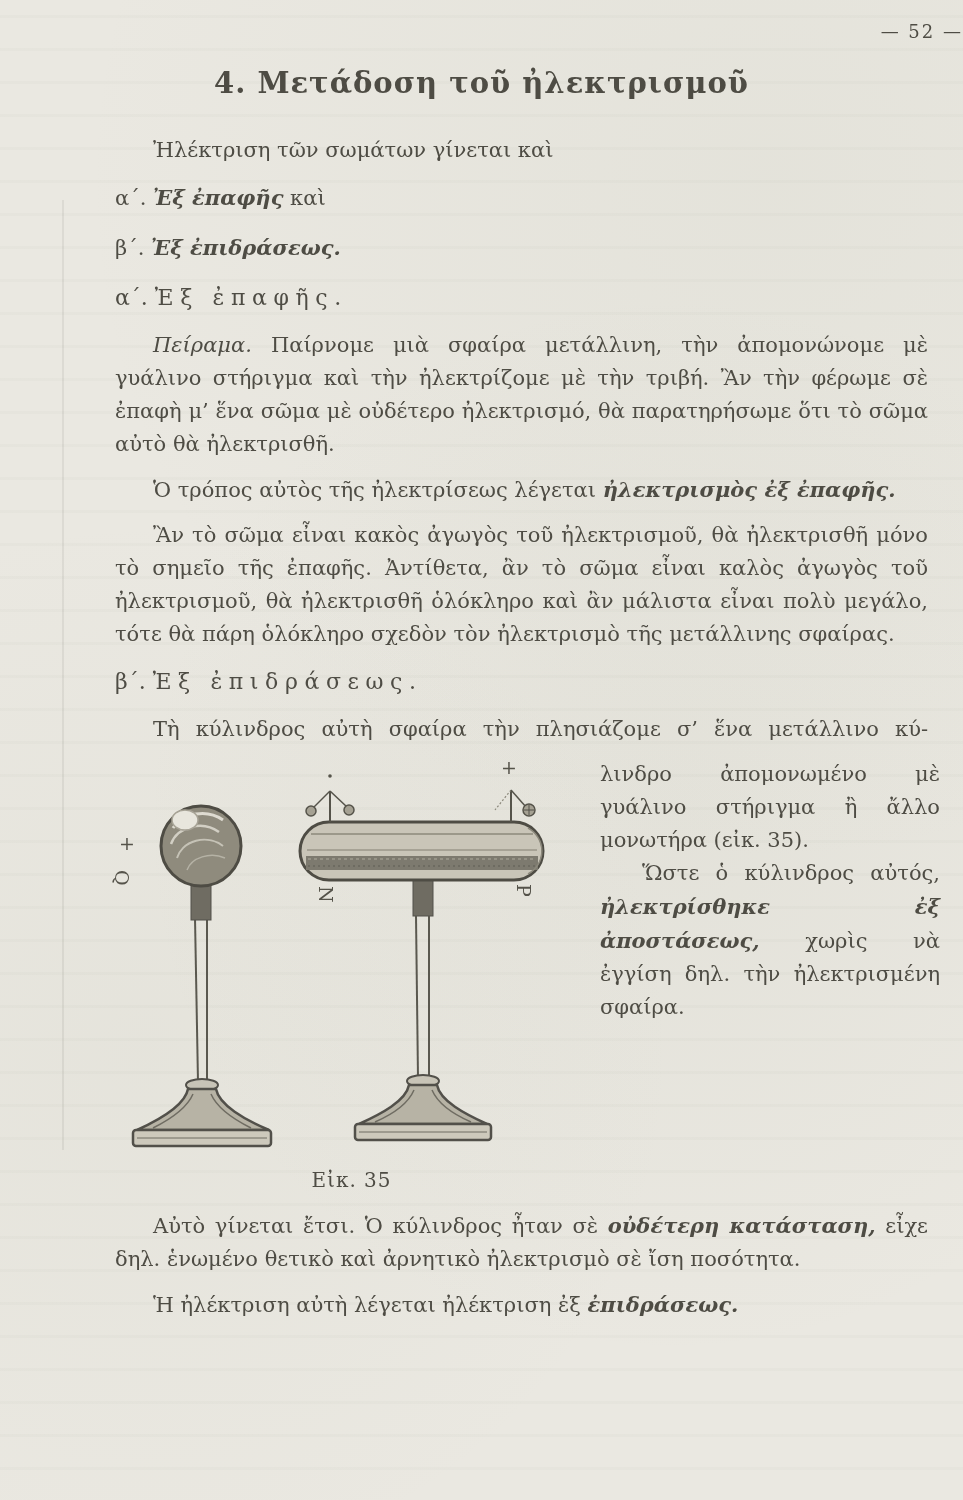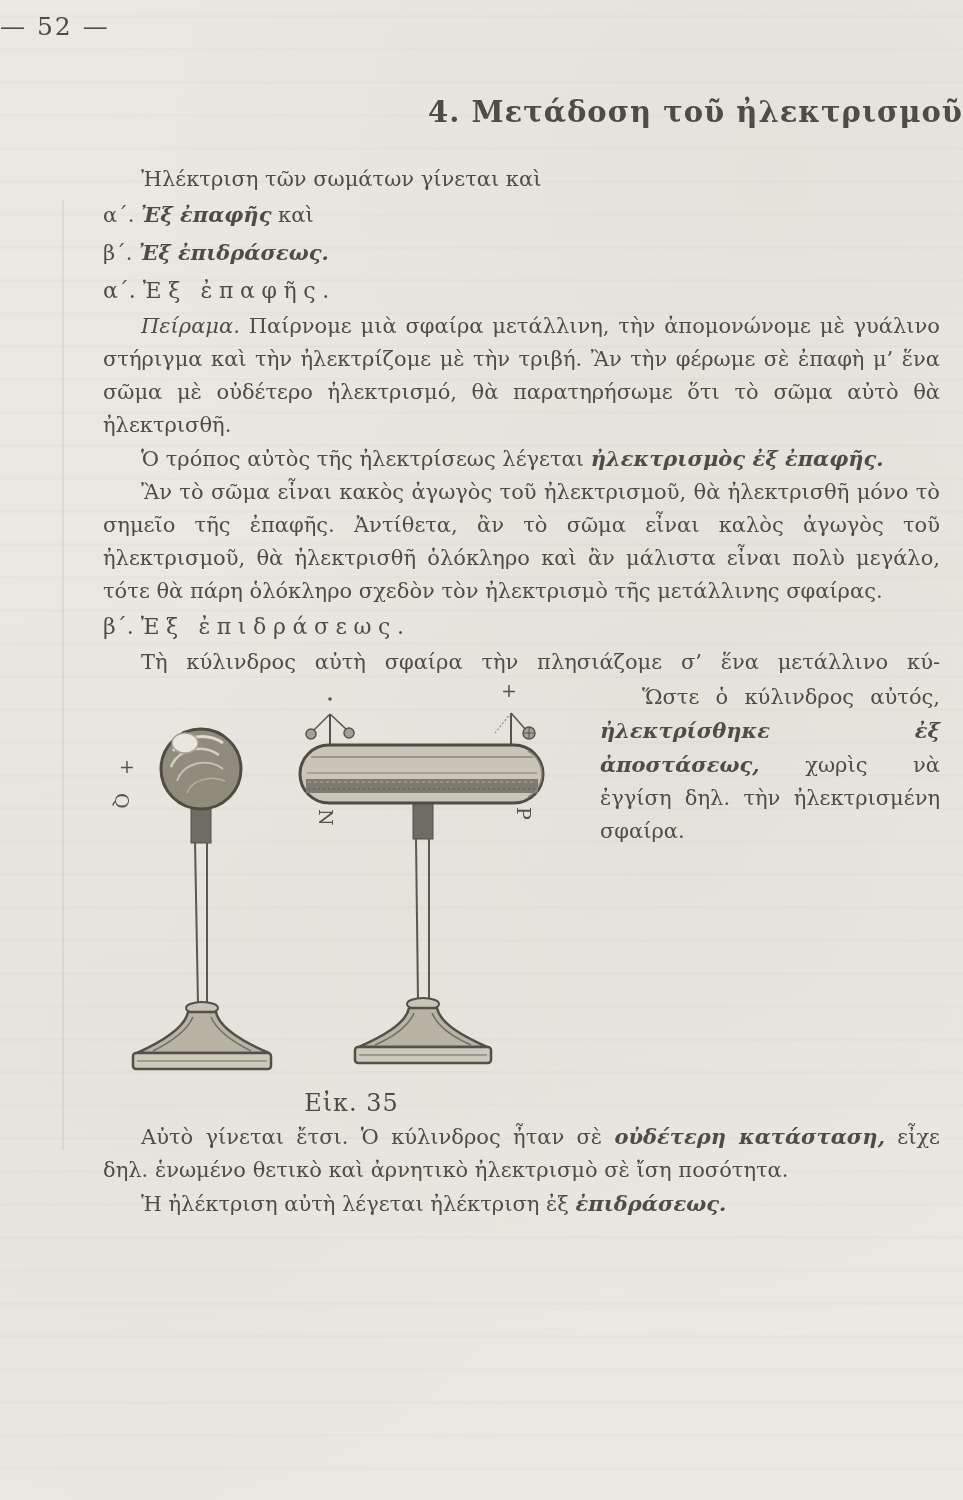--- a/index.html
+++ b/index.html
@@ -11,36 +11,36 @@
       radial-gradient(circle at 80% 12%, rgba(175,180,160,0.10), transparent 45%),
       radial-gradient(circle at 15% 70%, rgba(170,175,155,0.08), transparent 40%),
       radial-gradient(circle at 70% 55%, rgba(160,165,145,0.09), transparent 50%),
       repeating-linear-gradient(0deg, transparent 0 30px, rgba(120,130,110,0.035) 30px 33px);
     overflow:hidden;
     font-family:"DejaVu Serif", serif;
     color:#4e4c44;
   }
   .margin-line{position:absolute;left:62px;top:200px;width:2px;height:950px;
     background:rgba(95,100,85,0.10);}
-  .pagenum{padding-top:12px;text-align:left;font-size:25px;letter-spacing:2px;}
-  .title{margin-top:54px;text-align:right;font-size:29px;font-weight:bold;letter-spacing:1px;}
+  .pagenum{padding-top:21px;text-align:right;font-size:18px;letter-spacing:2px;}
+  .title{margin-top:24px;text-align:center;font-size:29px;font-weight:bold;letter-spacing:1px;}
   .content{margin:34px 23px 0 103px;font-size:21px;line-height:33px;text-align:justify;}
-  .content p{margin:0;}
+  .content p{margin:12px;}
   .lead{text-indent:38px;}
   .list-item{margin-left:52px;line-height:37px;text-align:left;}
   .sec-heading{margin-left:52px;line-height:38px;text-align:left;font-size:22px;}
   .sec-heading .spaced{letter-spacing:0.30em;}
   .term{font-weight:bold;font-style:italic;}
   .exp-label{font-style:italic;}
   .indent{text-indent:38px;}
   .bridge{text-indent:38px;text-align:justify;text-align-last:justify;}
   .fig-row{display:flex;margin-top:2px;}
   .figure{width:497px;flex:0 0 497px;}
   .figure svg{display:block;}
-  .fig-caption{text-align:center;font-size:24px;margin-top:-6px;letter-spacing:1px;}
+  .fig-caption{text-align:center;font-size:20px;margin-top:-6px;letter-spacing:1px;}
   .fig-text{flex:1 1 auto;}
   .fig-text p{margin:0;}
   .fig-text .p-indent{text-indent:42px;}
   .bottom{margin-top:4px;}
 </style>
 </head>
 <body>
 
 <div class="page">
   <div class="margin-line"></div>
@@ -141,20 +141,21 @@
           <g font-family="DejaVu Serif, serif" font-size="19" fill="#55534a">
             <text x="398" y="16">+</text>
             <text x="216" y="140" transform="rotate(90 222 134)">N</text>
             <text x="414" y="138" transform="rotate(90 420 132)">P</text>
           </g>
         </svg>
         <div class="fig-caption">Εἰκ. 35</div>
       </div>
 
       <div class="fig-text">
+        <p>λινδρο ἀπομονωμένο μὲ γυάλινο στήριγμα ἢ ἄλλο μονωτήρα (εἰκ. 35).</p>
         <p class="p-indent"><span>Ὥστε ὁ κύλινδρος αὐτός, </span><span class="term">ἠλεκτρίσθηκε ἐξ ἀποστάσεως,</span><span> χωρὶς νὰ ἐγγίση δηλ. τὴν ἠλεκτρισμένη σφαίρα.</span></p>
       </div>
     </div>
 
     <p class="indent"><span>Αὐτὸ γίνεται ἔτσι. Ὁ κύλινδρος ἦταν σὲ </span><span class="term">οὐδέτερη κατάσταση,</span><span> εἶχε δηλ. ἑνωμένο θετικὸ καὶ ἀρνητικὸ ἠλεκτρισμὸ σὲ ἴση ποσότητα.</span></p>
 
     <p class="indent bottom"><span>Ἡ ἠλέκτριση αὐτὴ λέγεται ἠλέκτριση ἐξ </span><span class="term">ἐπιδράσεως.</span></p>
 
   </div>
 </div>

